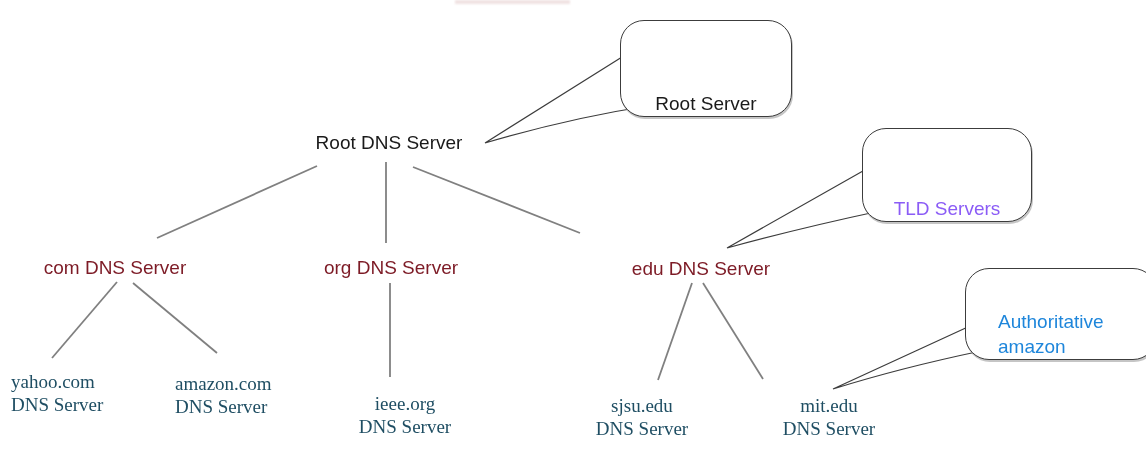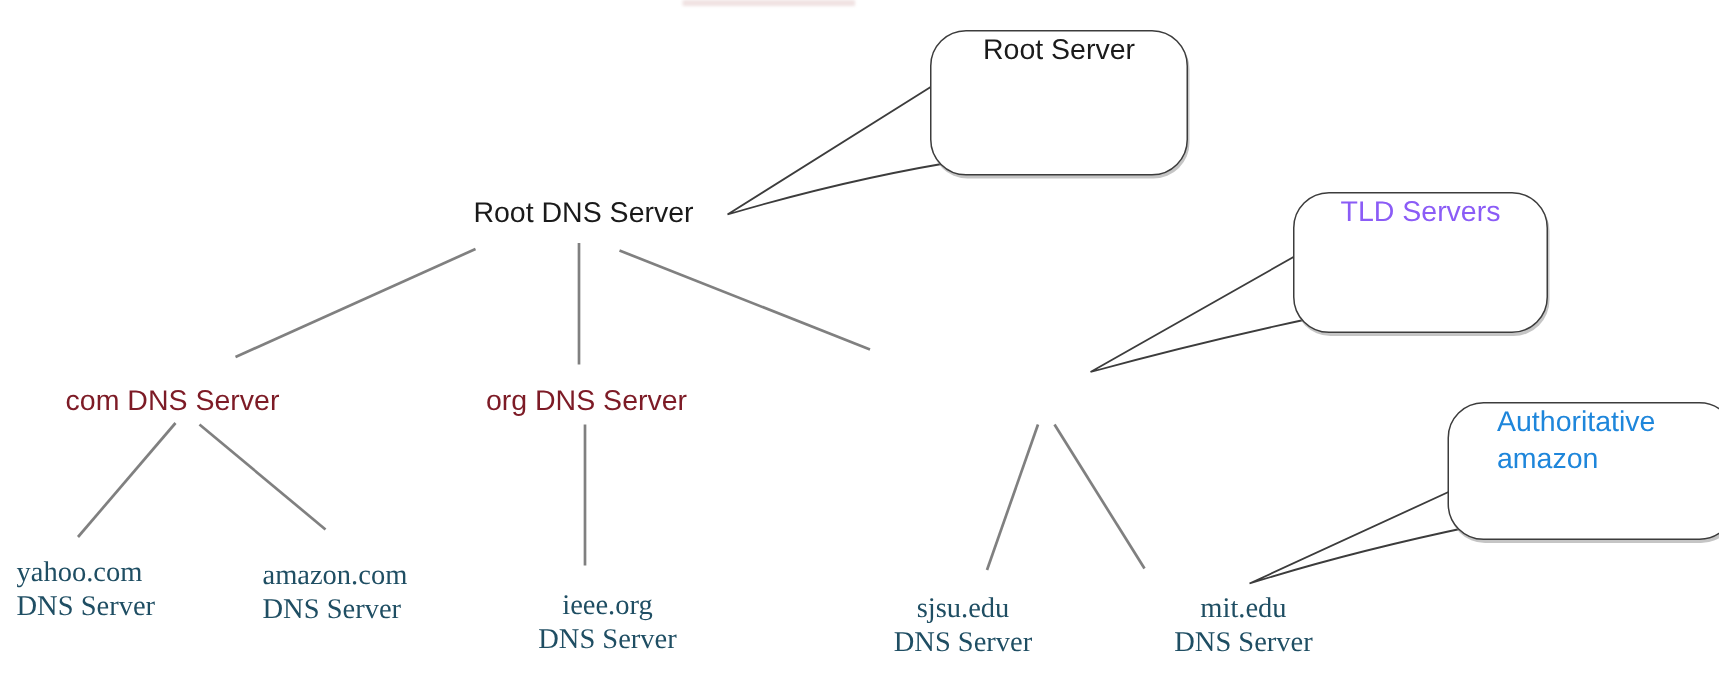--- a/index.html
+++ b/index.html
@@ -10,21 +10,21 @@
   #wires{position:absolute;left:0;top:0;width:1146px;height:449px;}
   .node{
     position:absolute;font-size:19px;line-height:23px;color:#1a1a1a;
     white-space:nowrap;
   }
   .centered{transform:translateX(-50%);text-align:center;}
   .leaf span{display:block;font-family:Liberation Serif, serif;}
   .bubble{
     position:absolute;background:#ffffff;border:1.5px solid #3c3c3c;
     border-radius:24px;box-shadow:1px 2px 0 0 rgba(150,150,150,0.55);
-    display:flex;align-items:flex-start;justify-content:center;
+    display:flex;align-items:flex-end;justify-content:center;
     font-size:19px;line-height:25px;
   }
   .bubble.left-text{justify-content:flex-start;padding-left:32px;box-sizing:border-box;}
   #artifact{
     position:absolute;left:455px;top:0;width:115px;height:4px;
     background:rgba(205,160,160,0.30);filter:blur(1px);
   }
 </style>
 </head>
 <body>
@@ -52,20 +52,21 @@
       <path d="M970 326 L833 389 M833 389 Q900 368 981 351"></path>
     </g>
   </svg>
 
   <div class="node centered" style="left: 389px; top: 131px; color: rgb(26, 26, 26);">Root DNS Server</div>
 
   <div class="node centered" style="left: 115px; top: 256px; color: rgb(125, 27, 38);">com DNS Server</div>
 
   <div class="node centered" style="left: 391px; top: 256px; color: rgb(125, 27, 38);">org DNS Server</div>
 
+  <div class="node centered" style="left: 701px; top: 257px; color: rgb(125, 27, 38);">edu DNS Server</div>
 
   <div class="node leaf" style="left: 11px; top: 370px; color: rgb(31, 78, 99);">
     <span>yahoo.com</span>
     <span>DNS Server</span>
   </div>
 
   <div class="node leaf" style="left: 175px; top: 372px; color: rgb(31, 78, 99);">
     <span>amazon.com</span>
     <span>DNS Server</span>
   </div>

